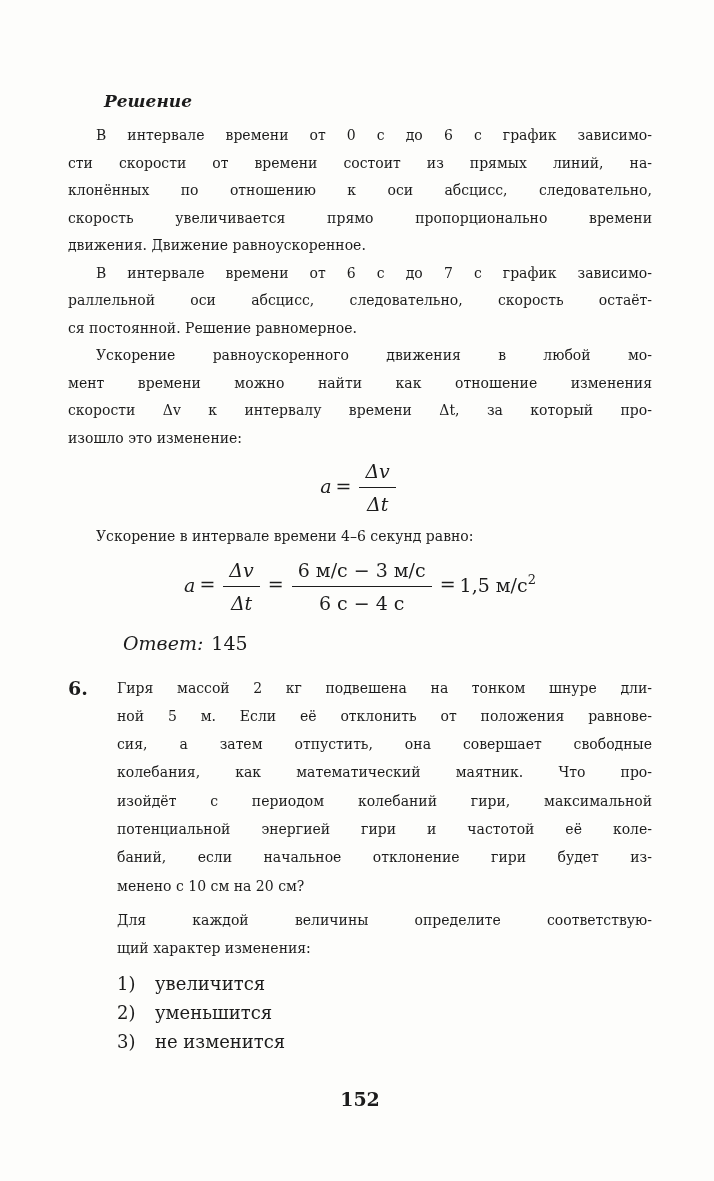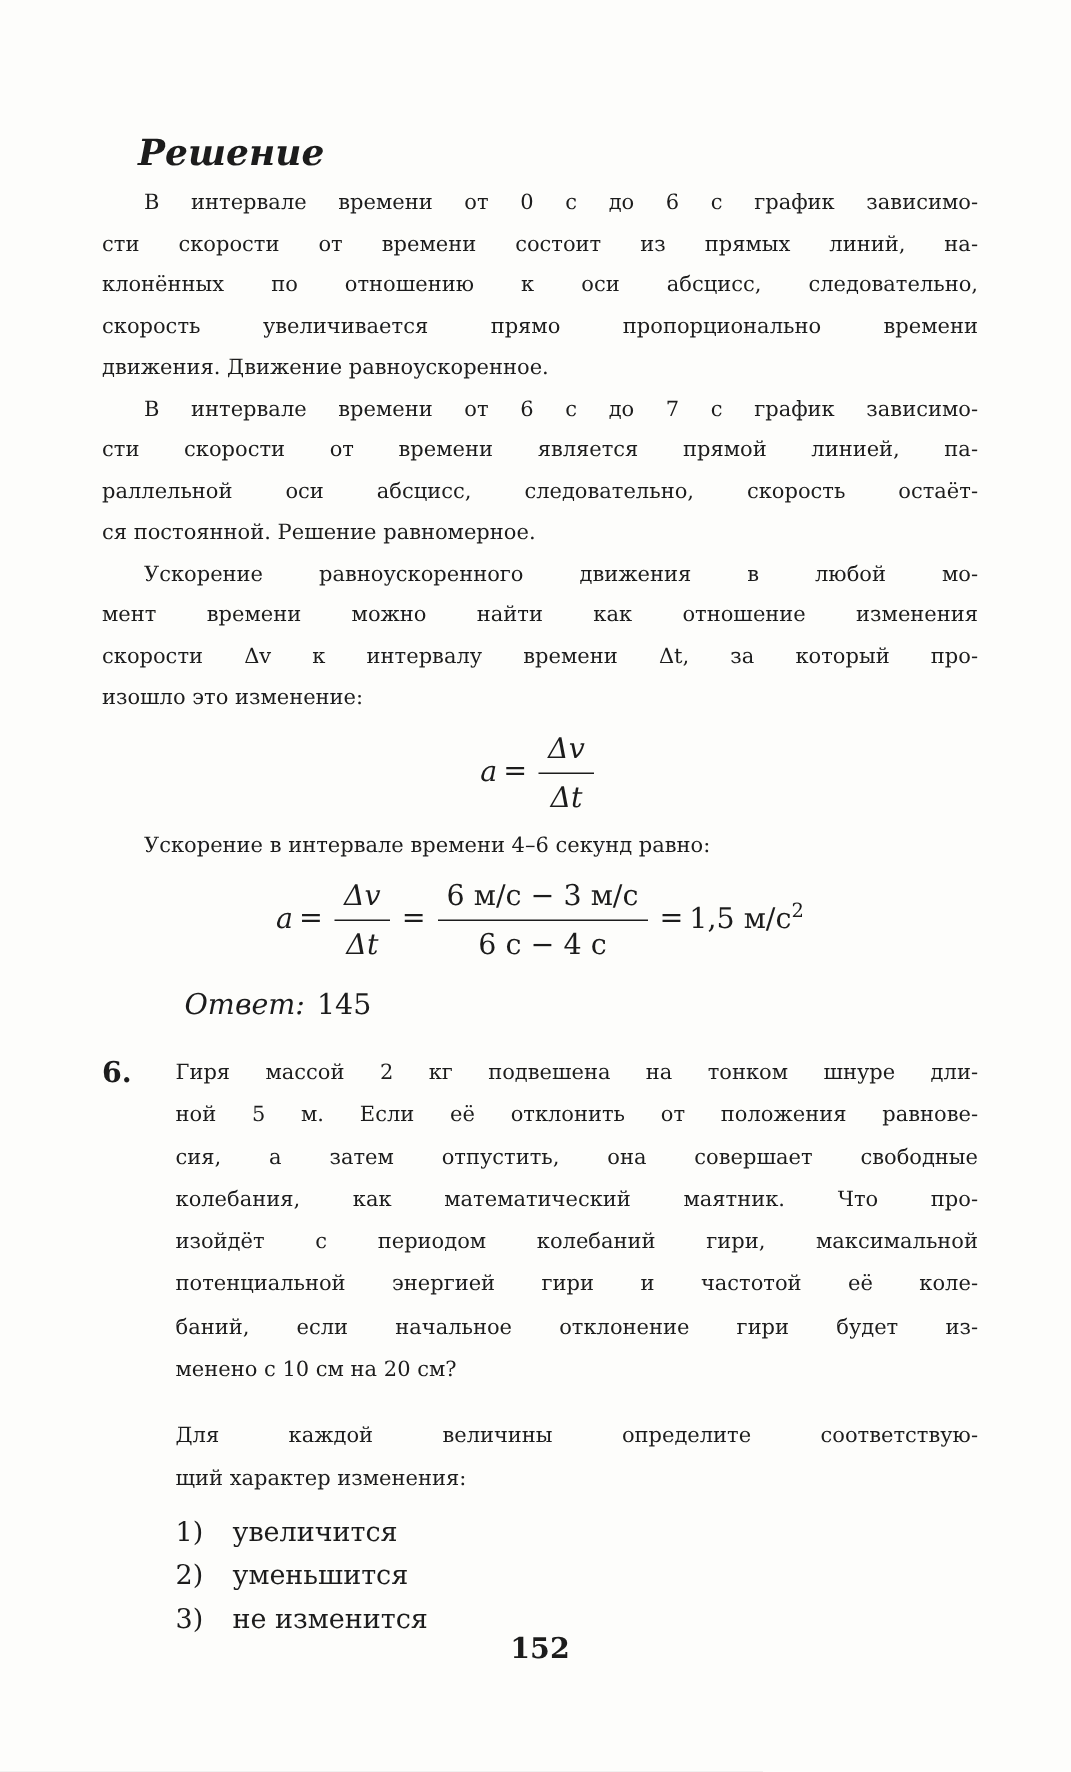--- a/index.html
+++ b/index.html
@@ -12,24 +12,24 @@
     color:#1c1c1c;
     font-family:"DejaVu Serif", serif;
     overflow:hidden;
   }
   .content {
     position:absolute;
     left:68px; top:88px;
     width:584px;
   }
   .heading {
-    font-size:24px;
+    font-size:17px;
     font-weight:bold;
     font-style:italic;
-    margin-left:24px;
+    margin-left:36px;
     line-height:27px;
     margin-bottom:7px;
   }
   .line {
     font-size:14px;
     line-height:27.5px;
     text-align:justify;
     text-align-last:justify;
   }
   .line.first { text-indent:28px; }
@@ -65,21 +65,21 @@
   }
   .qnum {
     width:49px;
     flex:0 0 49px;
     font-size:19px;
     font-weight:bold;
     line-height:28.3px;
   }
   .qbody { flex:1; }
   .qbody .line { line-height:28.3px; }
-  .qpara2 { margin-top:16px; }
+  .qpara2 { margin-top:6px; }
   .options { margin-top:7px; }
   .option {
     display:flex;
     font-size:18px;
     line-height:29px;
   }
   .option .onum { width:38px; flex:0 0 38px; }
   .page-number {
     position:absolute;
     top:1088px;
@@ -101,21 +101,20 @@
     <div class="para">
       <div class="line first">В интервале времени от 0 с до 6 с график зависимо-</div>
       <div class="line">сти скорости от времени состоит из прямых линий, на-</div>
       <div class="line">клонённых по отношению к оси абсцисс, следовательно,</div>
       <div class="line">скорость увеличивается прямо пропорционально времени</div>
       <div class="line last">движения. Движение равноускоренное.</div>
     </div>
 
     <div class="para">
       <div class="line first">В интервале времени от 6 с до 7 с график зависимо-</div>
-      <div class="line">сти скорости от времени является прямой линией, па-</div>
       <div class="line">раллельной оси абсцисс, следовательно, скорость остаёт-</div>
       <div class="line last">ся постоянной. Решение равномерное.</div>
     </div>
 
     <div class="para">
       <div class="line first">Ускорение равноускоренного движения в любой мо-</div>
       <div class="line">мент времени можно найти как отношение изменения</div>
       <div class="line">скорости Δv к интервалу времени Δt, за который про-</div>
       <div class="line last">изошло это изменение:</div>
     </div>

